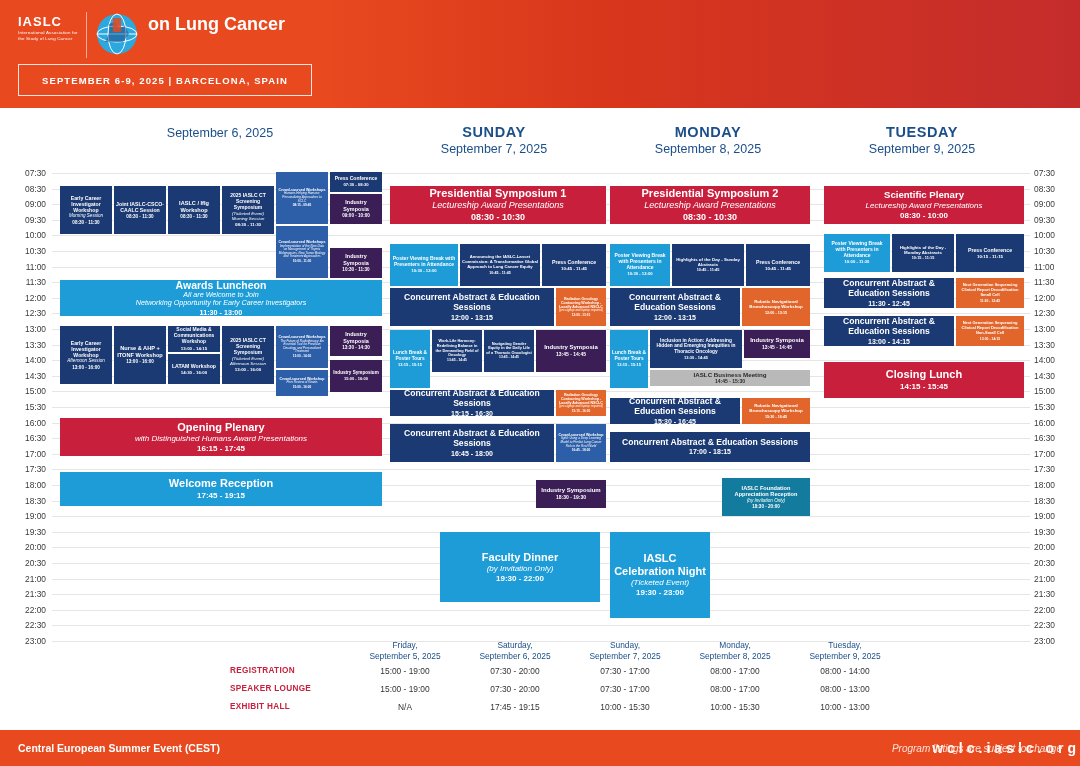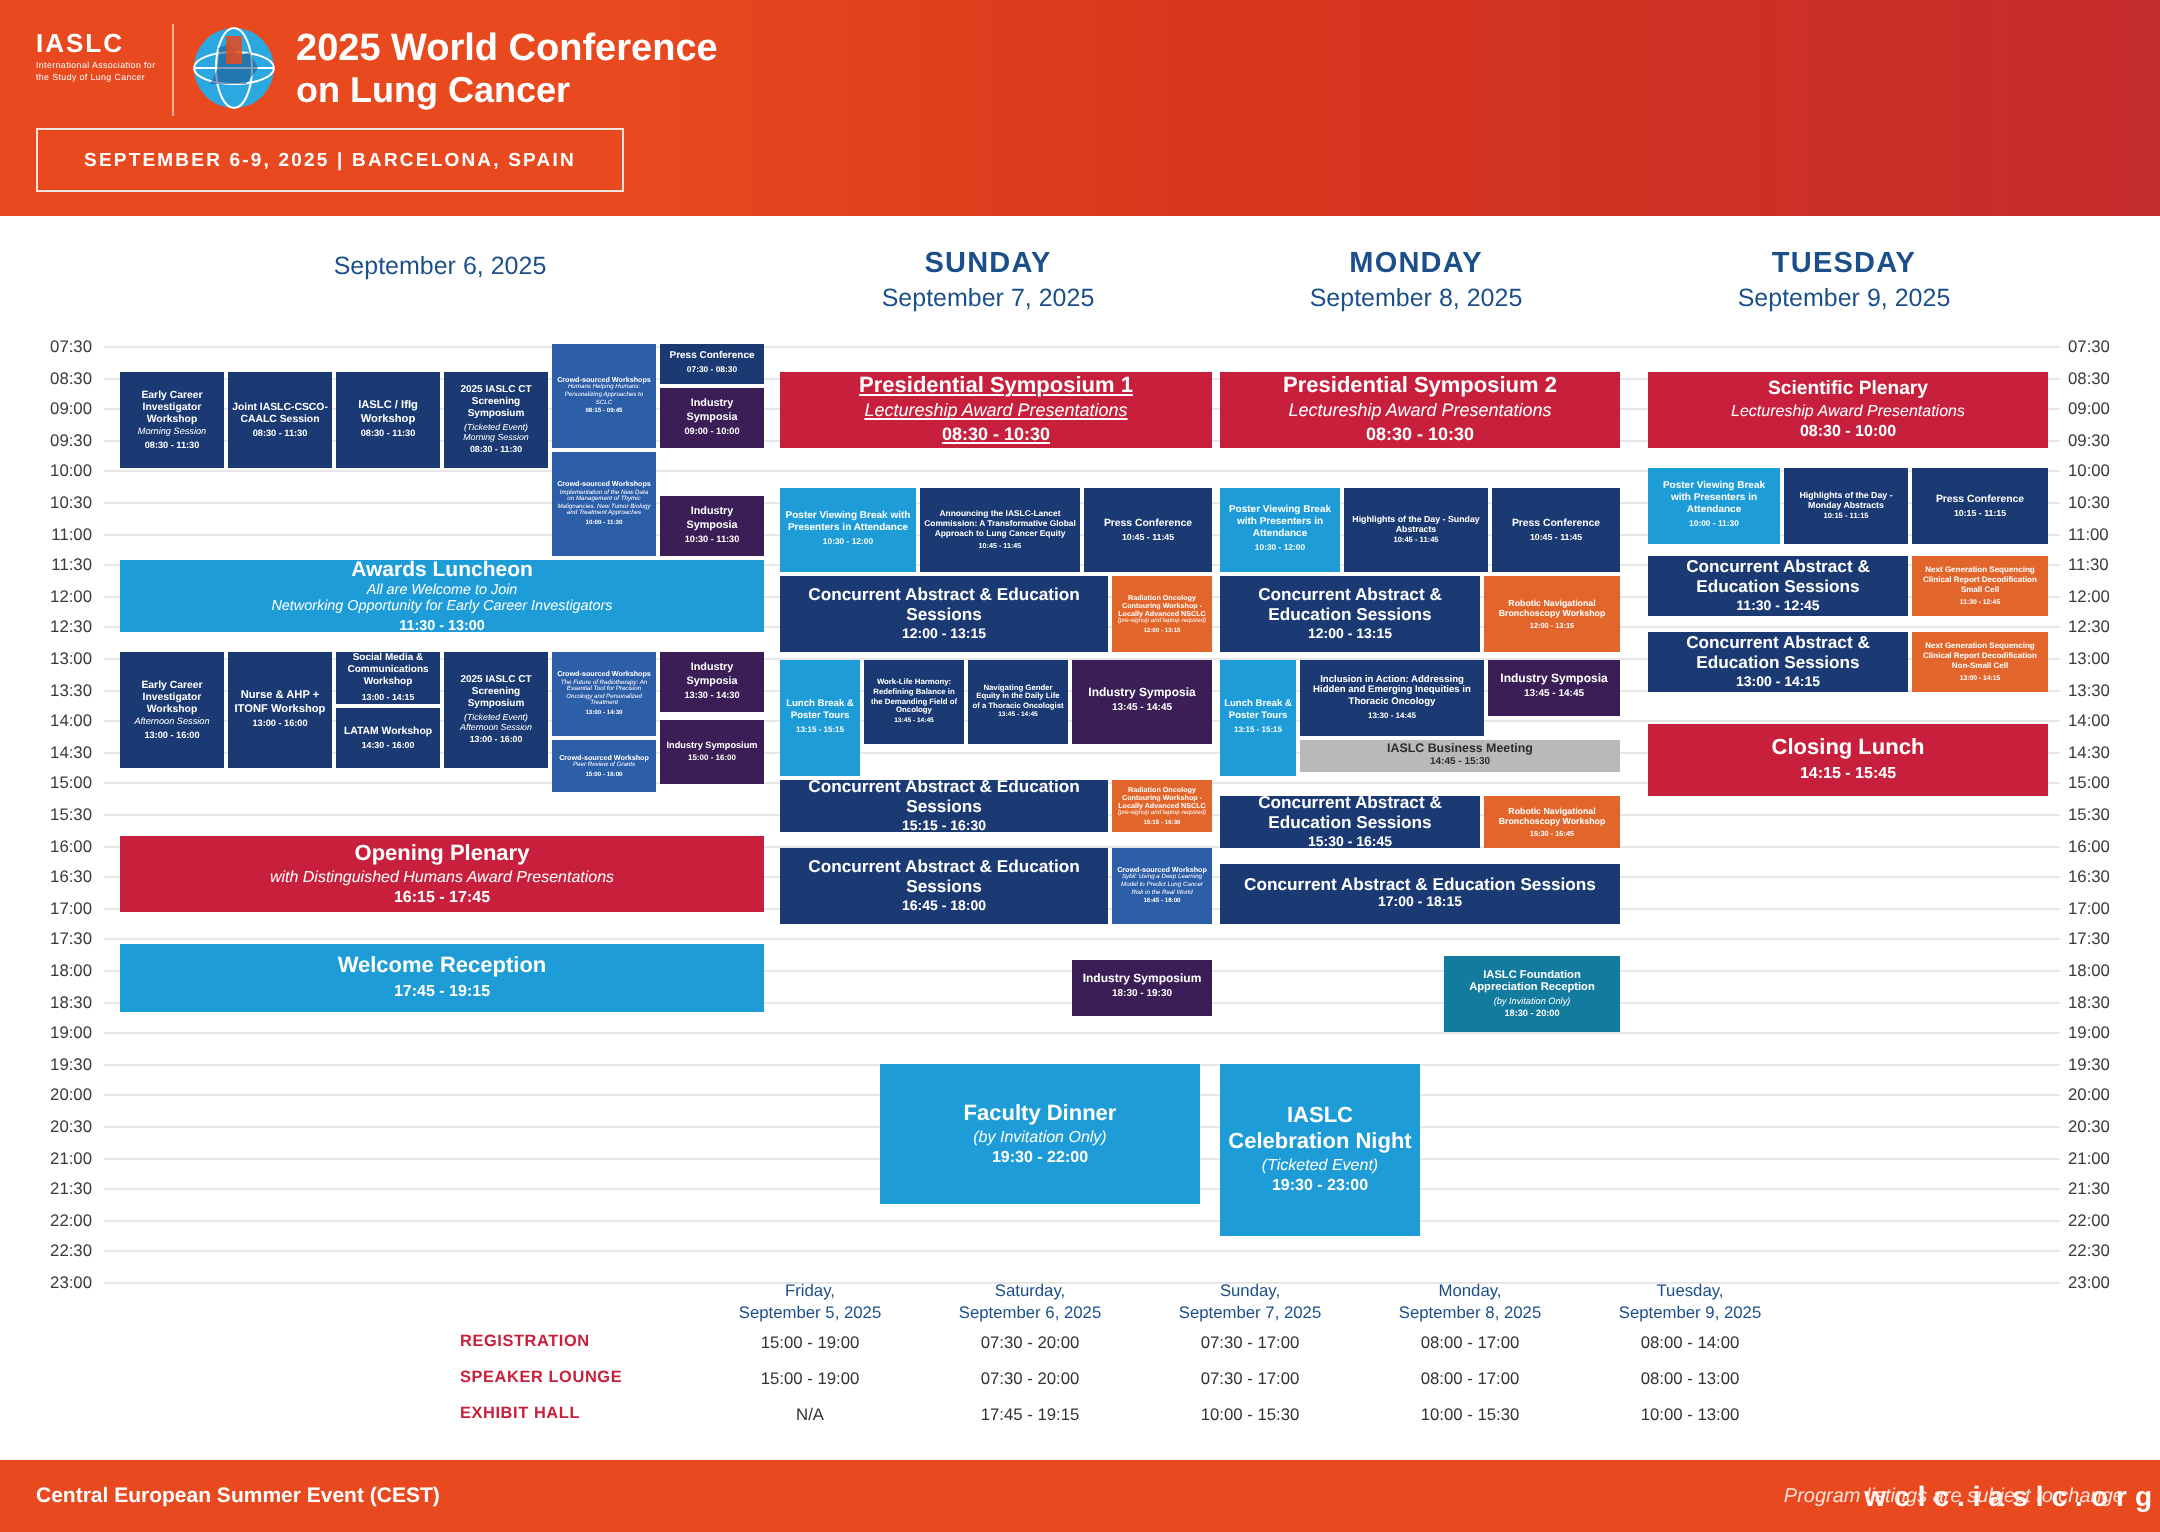--- a/index.html
+++ b/index.html
@@ -111,21 +111,20 @@
   <svg class="hdr-globe" viewBox="0 0 44 44">
     <circle cx="22" cy="22" r="20" fill="#2ba8df"></circle>
     <ellipse cx="22" cy="22" rx="20" ry="8" fill="none" stroke="#fff" stroke-width="1"></ellipse>
     <ellipse cx="22" cy="22" rx="9" ry="20" fill="none" stroke="#fff" stroke-width="1"></ellipse>
     <line x1="2" y1="22" x2="42" y2="22" stroke="#fff" stroke-width="1"></line>
     <path d="M10 30 Q16 20 14 12 L20 10 L24 16 L30 14 L34 22 L28 30 Z" fill="#1b4f8a" opacity=".55"></path>
     <rect x="18" y="6" width="8" height="14" fill="#e8491f" opacity=".85"></rect>
   </svg>
 
   <div class="hdr-conf">
-    <div class="y">2025 World Conference</div>
     <div class="l2">on Lung Cancer</div>
   </div>
 
   <div class="hdr-dates">SEPTEMBER 6-9, 2025  |  BARCELONA, SPAIN</div>
 
 </div>
 
 <div class="dayhdr" style="left:60px; top:124px; width:320px;">
   <div class="d2">September 6, 2025</div>
 </div>
@@ -337,21 +336,21 @@
       </div>
       <div class="blk c-red" style="left: 60px; top: 258px; width: 322px; height: 38px;">
         <div class="t" style="font-size: 11px;">Opening Plenary</div>
         <div class="it" style="font-size: 8px;">with Distinguished Humans Award Presentations</div>
         <div class="tm" style="font-size: 8px; margin-top: 1px;">16:15 - 17:45</div>
       </div>
       <div class="blk c-blue" style="left: 60px; top: 312px; width: 322px; height: 34px;">
         <div class="t" style="font-size: 11px;">Welcome Reception</div>
         <div class="tm" style="font-size: 8px; margin-top: 1px;">17:45 - 19:15</div>
       </div>
-      <div class="blk c-red" style="left: 390px; top: 26px; width: 216px; height: 38px; text-decoration: underline;">
+      <div class="blk c-red" style="left: 390px; top: 26px; width: 216px; height: 38px;">
         <div class="t" style="font-size: 11px;">Presidential Symposium 1</div>
         <div class="it" style="font-size: 9px;">Lectureship Award Presentations</div>
         <div class="tm" style="font-size: 9px; margin-top: 1px;">08:30 - 10:30</div>
       </div>
       <div class="blk c-blue" style="left: 390px; top: 84px; width: 68px; height: 42px;">
         <div class="t" style="font-size: 5px;">Poster Viewing Break with Presenters in Attendance</div>
         <div class="tm" style="font-size: 4.2px; margin-top: 1px;">10:30 - 12:00</div>
       </div>
       <div class="blk c-navy" style="left: 460px; top: 84px; width: 80px; height: 42px;">
         <div class="t" style="font-size: 4.2px;">Announcing the IASLC-Lancet Commission: A Transformative Global Approach to Lung Cancer Equity</div>

